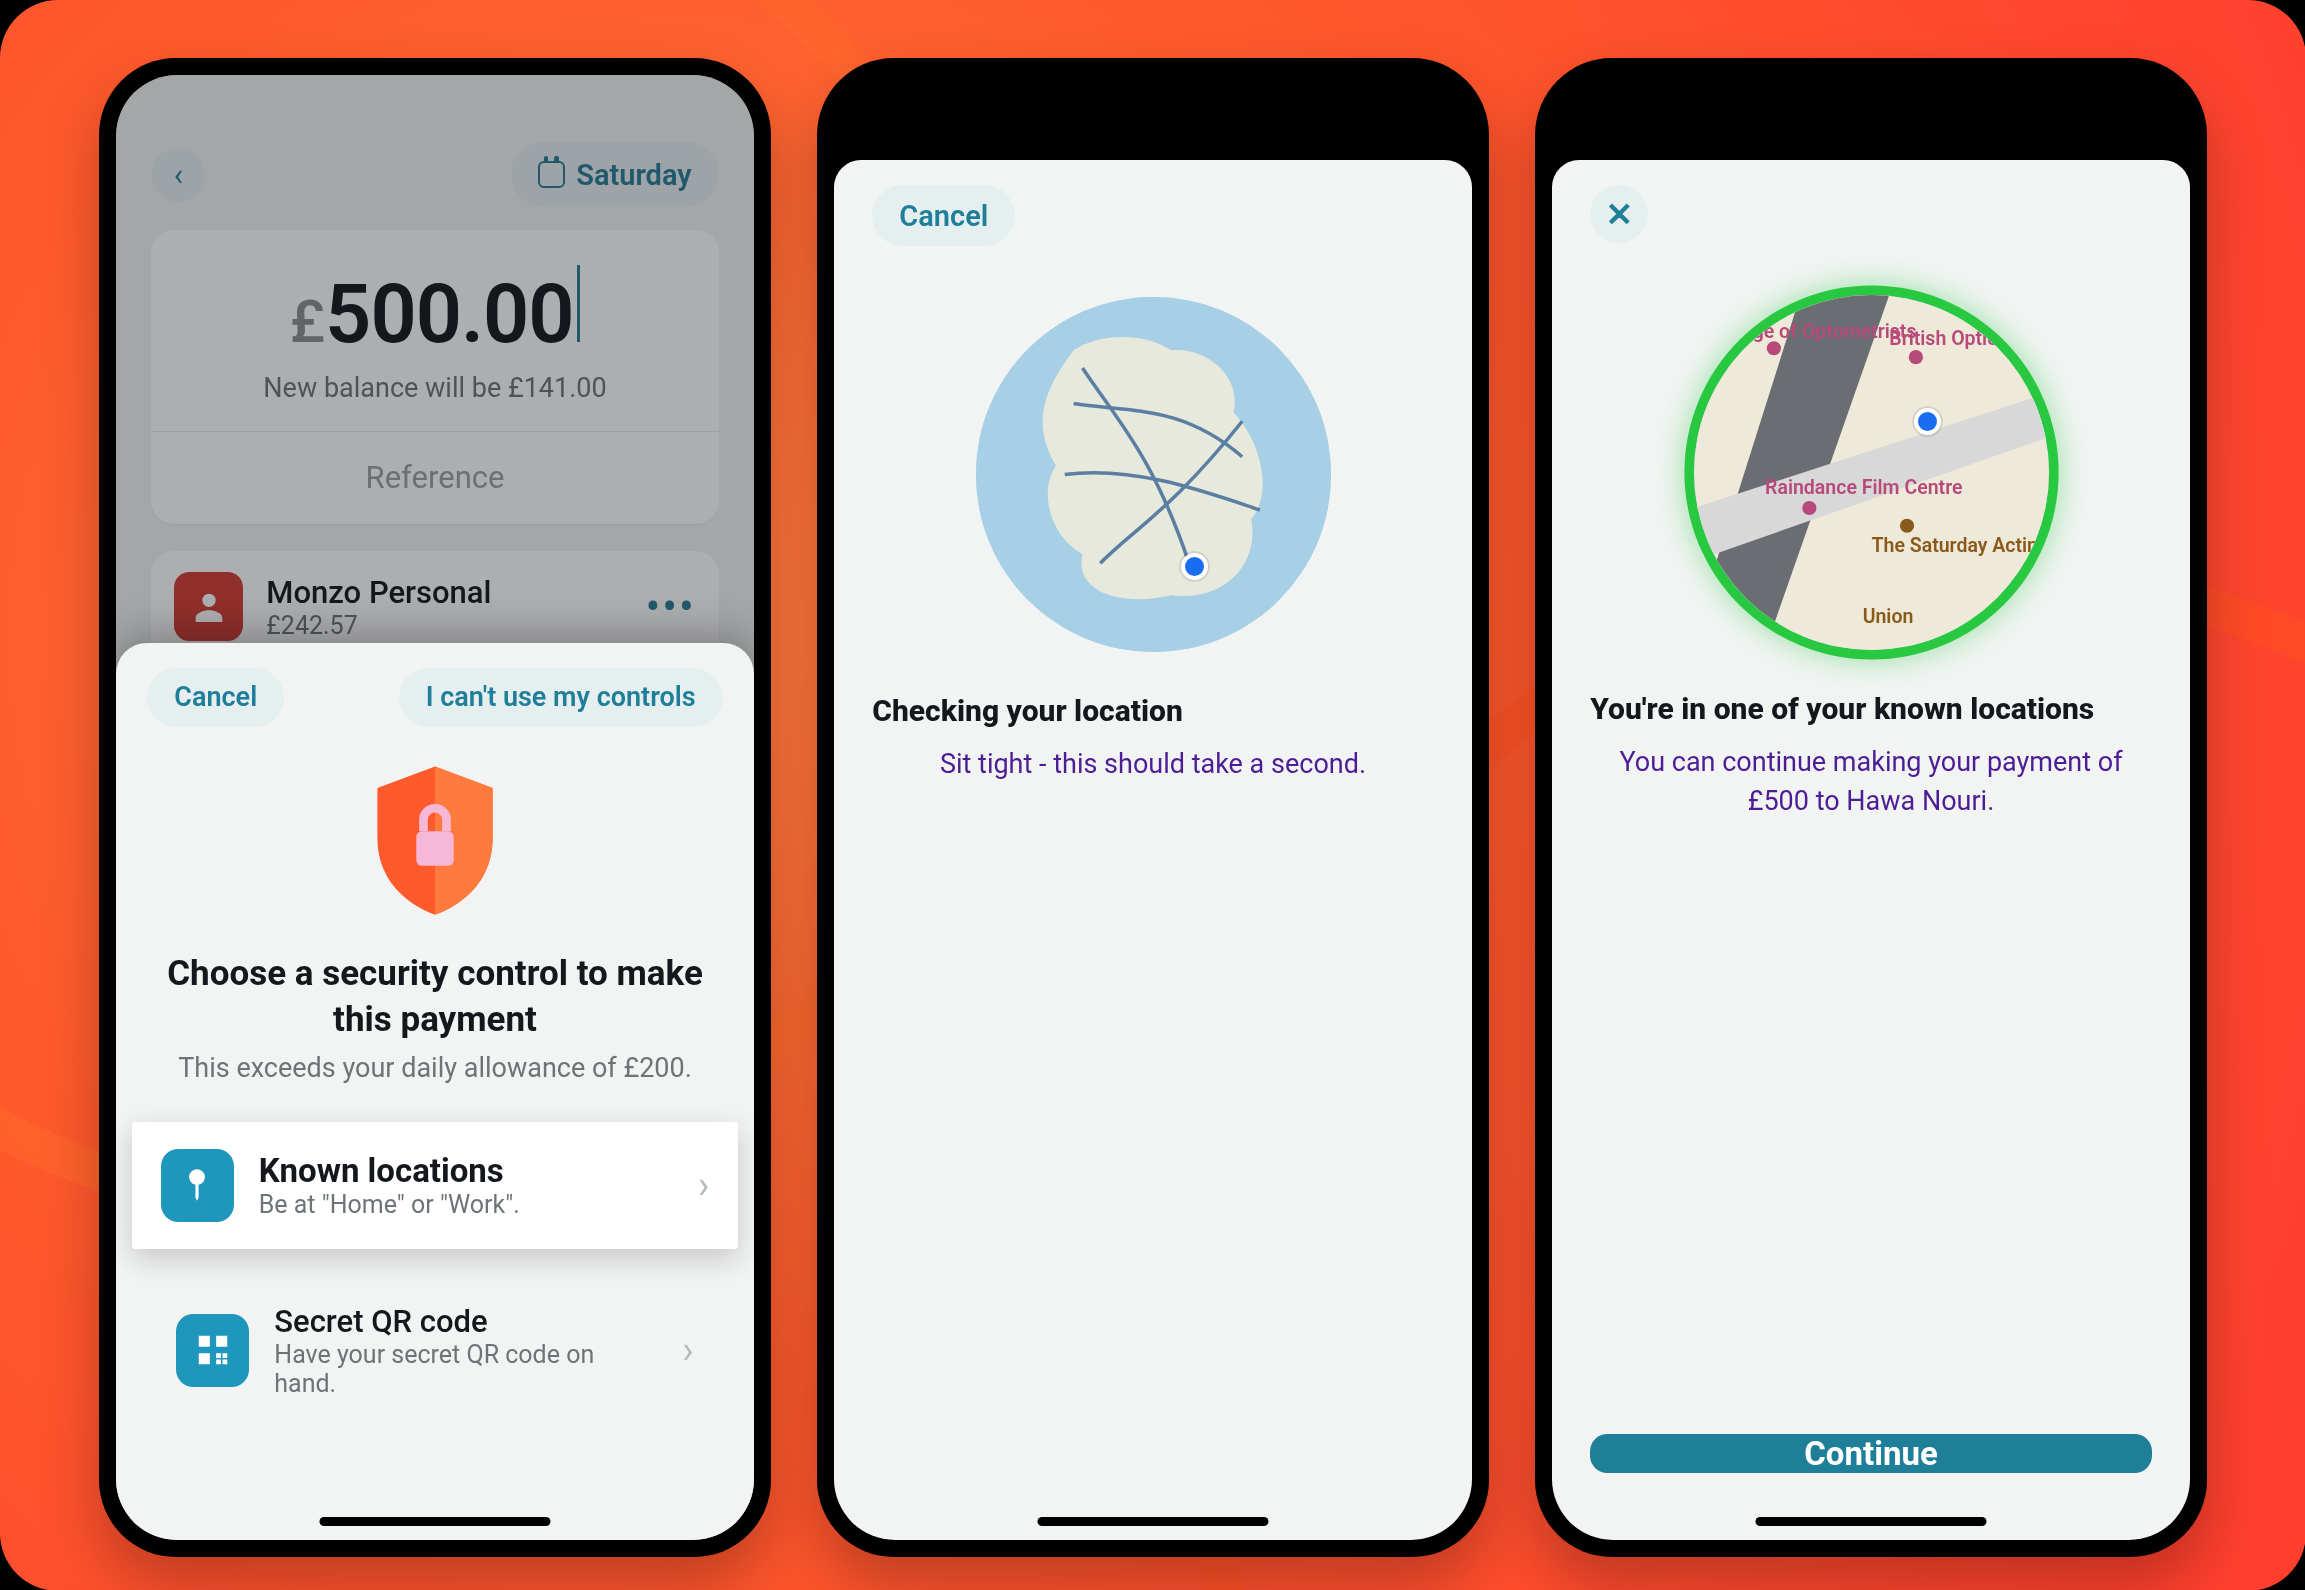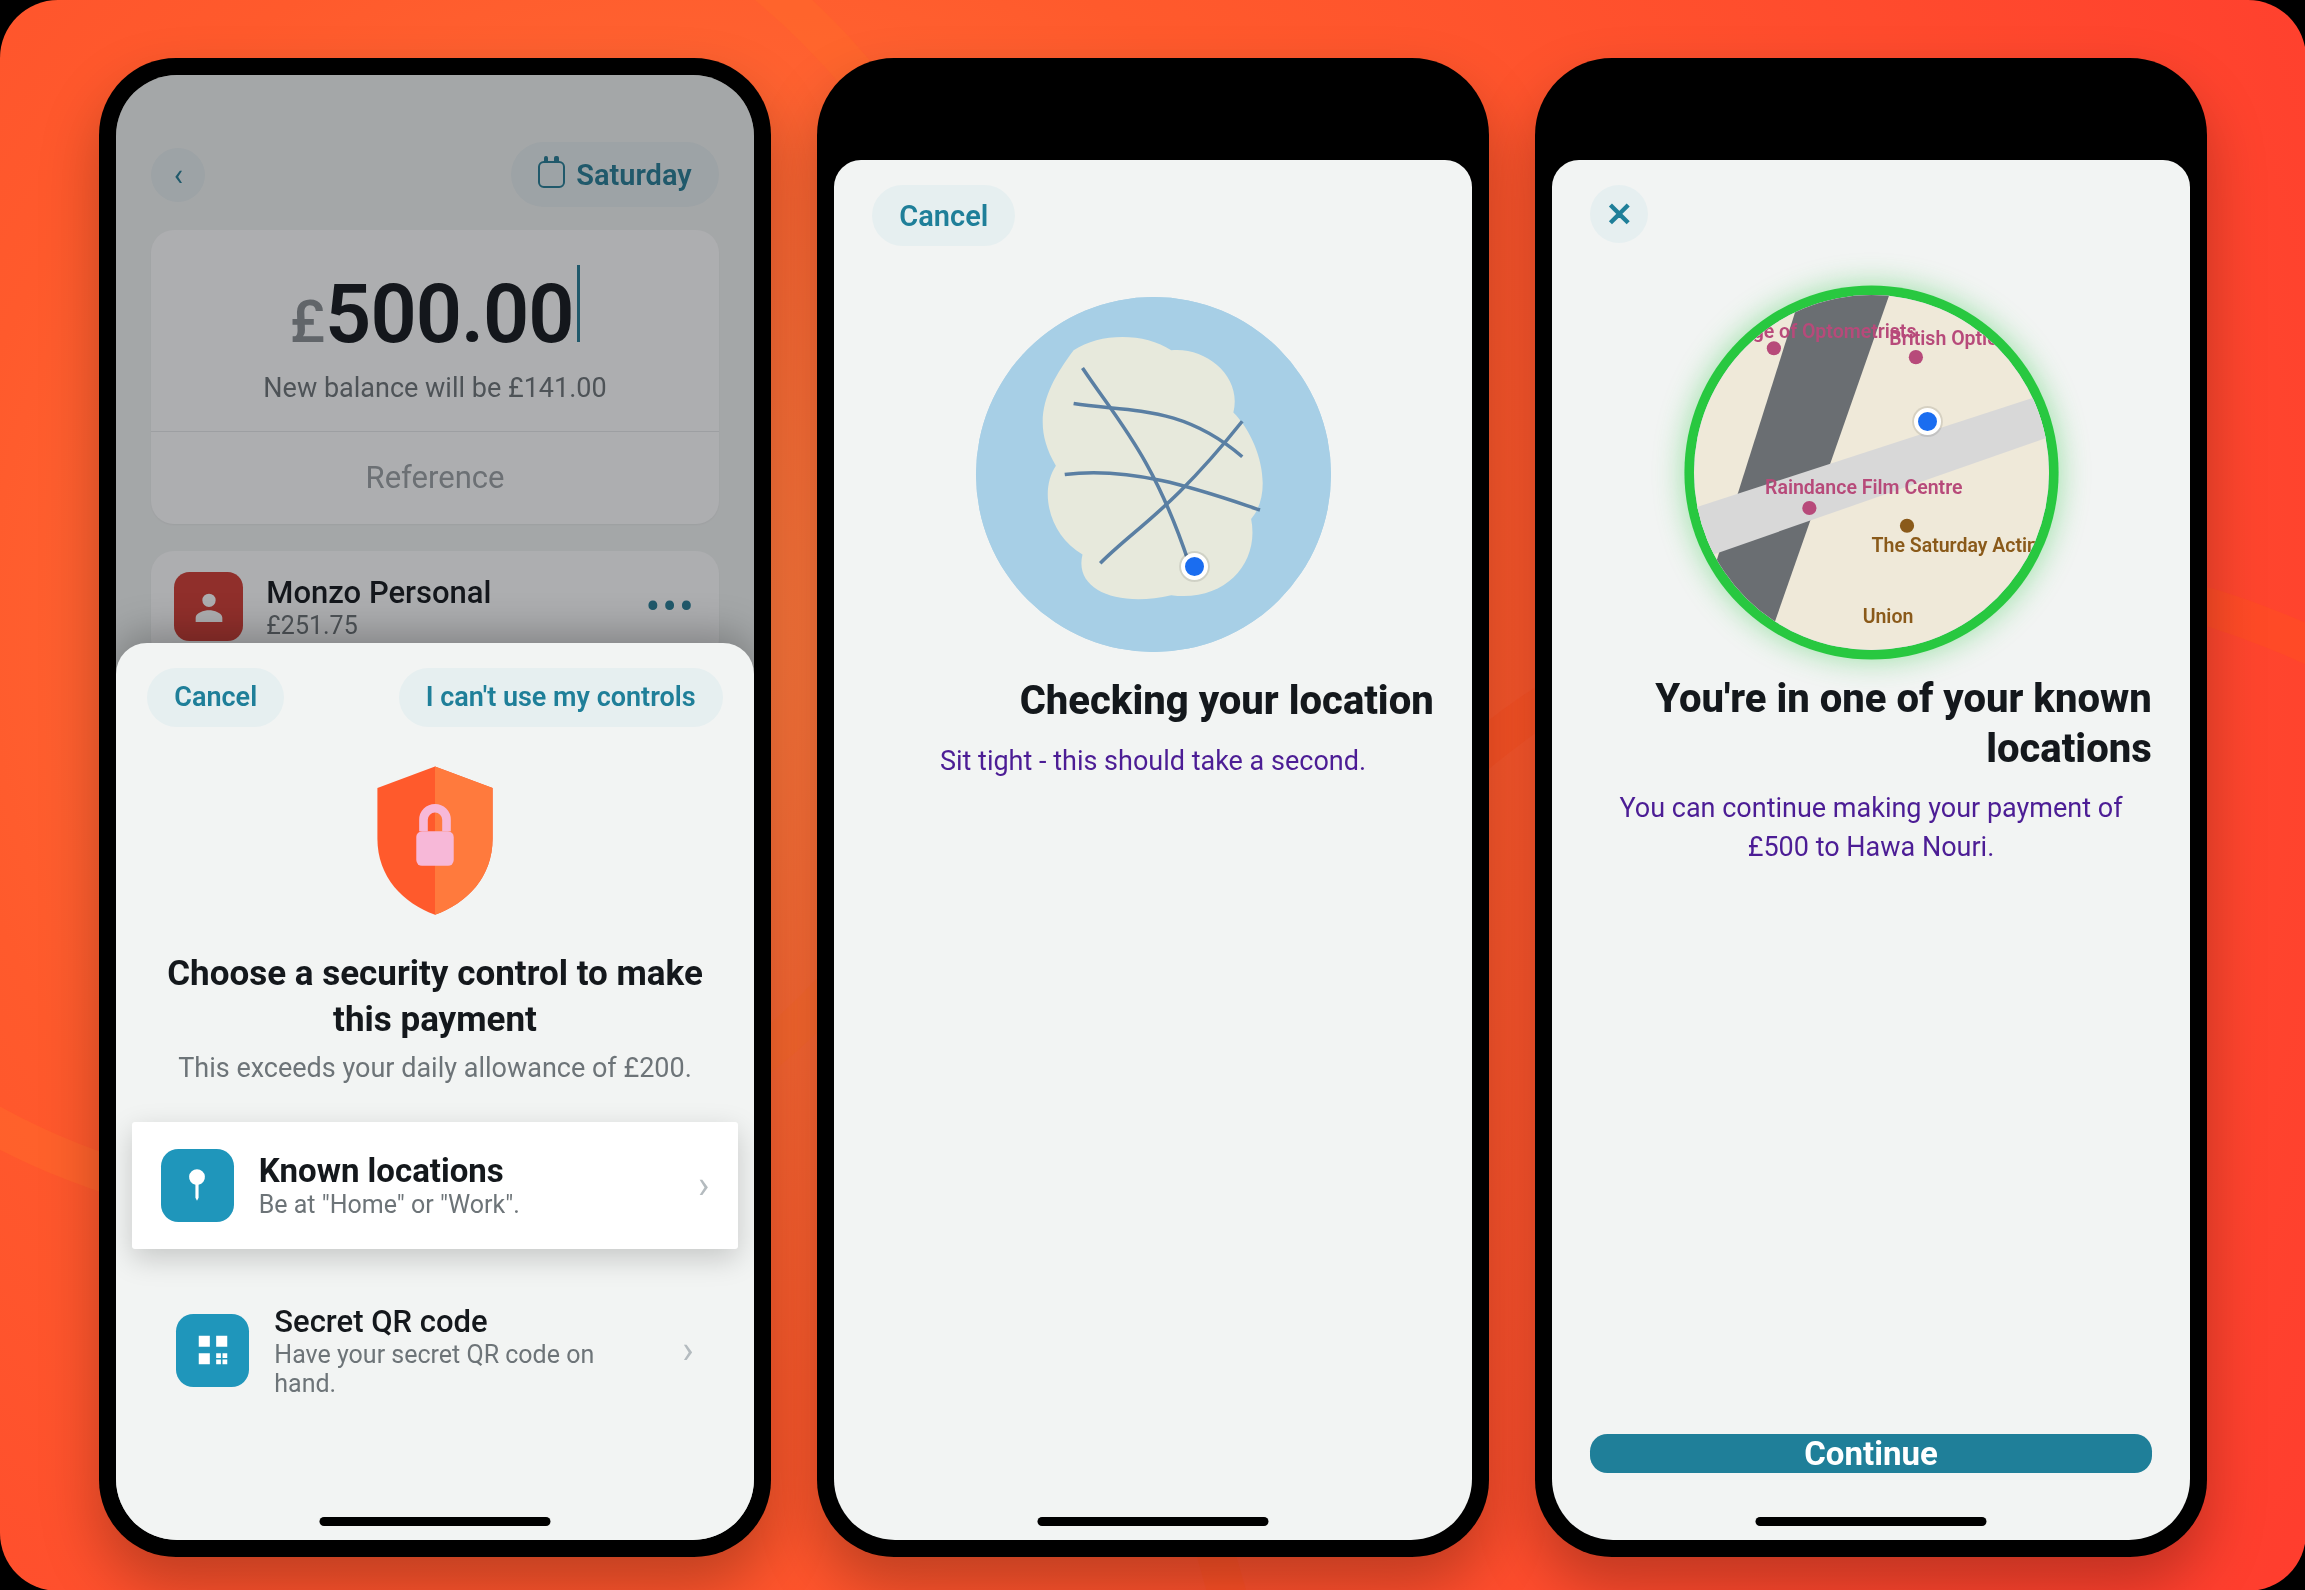--- a/index.html
+++ b/index.html
@@ -180,21 +180,21 @@
   .map-circle.ring{
     box-shadow: 0 0 0 9.6px #28c840, 0 0 29px 11.5px rgba(40,200,64,0.4);
   }
   .map-svg{width:100%;height:100%;}
   .loc-dot{
     position:absolute;width:27px;height:27px;border-radius:50%;
     background:#1a6df0;border:4.8px solid #fff;
     box-shadow:0 0 0 1.9px rgba(0,0,0,0.1);
   }
 
-  .page-title{font-size:40px;font-weight:800;color:#14181c;text-align:right;margin-top:24px;line-height:1.25;}
+  .page-title{font-size:30px;font-weight:800;color:#14181c;text-align:left;margin-top:40px;line-height:1.25;}
   .page-sub{font-size:27px;color:#4c1d95;text-align:center;margin-top:15.4px;padding:0 19px;line-height:1.45;}
 
   .continue-btn{
     position:absolute;left:38px;right:38px;bottom:67px;
     background:#1f7f99;color:#fff;font-weight:700;font-size:33px;
     text-align:center;border-radius:17.3px;
   }
 
   
   .uk-land{fill:#e7e9dc;}
@@ -239,21 +239,21 @@
         </div>
 
         <div class="account-card">
           <div class="acc-icon">
             <svg viewBox="0 0 24 24">
                 <path d="M12 12a4 4 0 1 0-4-4 4 4 0 0 0 4 4Zm0 2c-3 0-8 1.5-8 4.5V21h16v-2.5c0-3-5-4.5-8-4.5Z"></path>
               </svg>
           </div>
           <div class="acc-text">
             <div class="acc-name">Monzo Personal</div>
-            <div class="acc-bal">£251.75</div>
+            <div class="acc-bal">£242.57</div>
           </div>
           <div class="more">•••</div>
         </div>
       </div>
 
       <div class="dim-overlay"></div>
 
       <div class="sheet">
         <div class="sheet-bar">
           <div class="pill-btn">Cancel</div>

